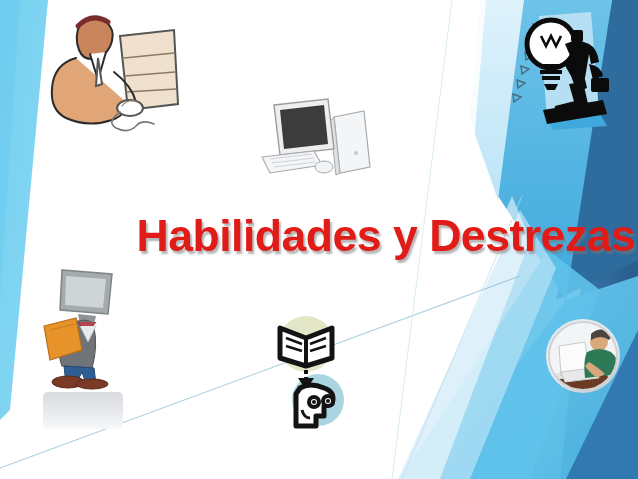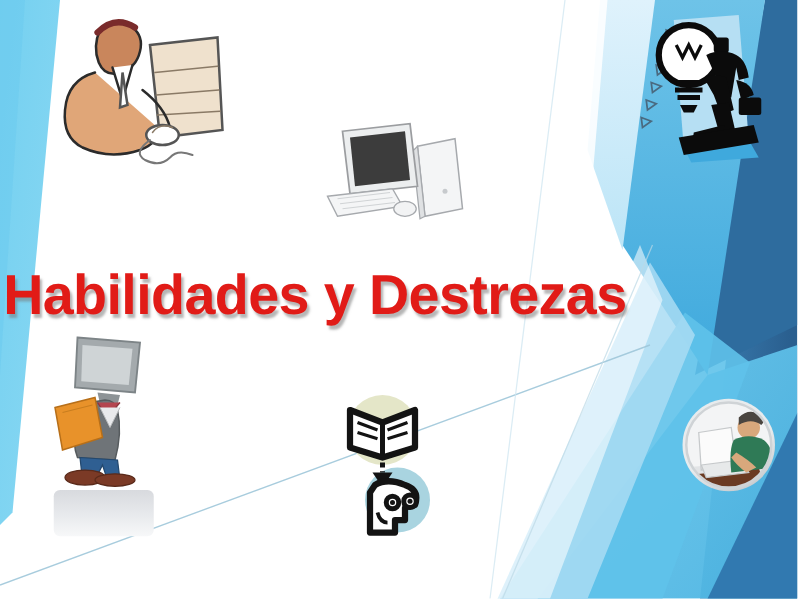--- a/index.html
+++ b/index.html
@@ -29,21 +29,21 @@
 
   
   #title-block {
     position: absolute;
     left: 0px;
     top: 205px;
     width: 638px;
     height: 62px;
     display: flex;
     align-items: center;
-    justify-content: flex-start;
+    justify-content: flex-end;
     z-index: 40;
   }
   #slide-title {
     font-family: "Liberation Sans", sans-serif;
     font-weight: bold;
     font-size: 45px;
     letter-spacing: -0.5px;
     color: #e11b17;
     white-space: nowrap;
     text-shadow: 2px 3px 2px rgba(120,120,120,0.55);

